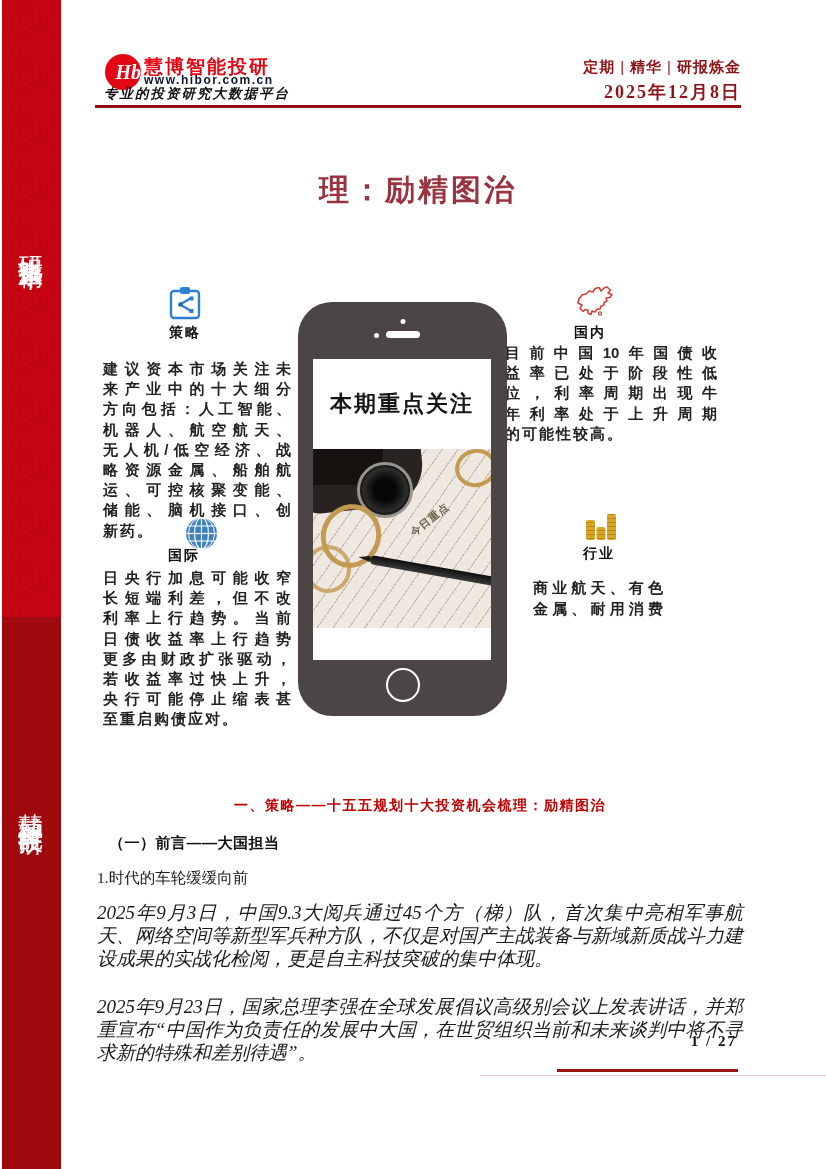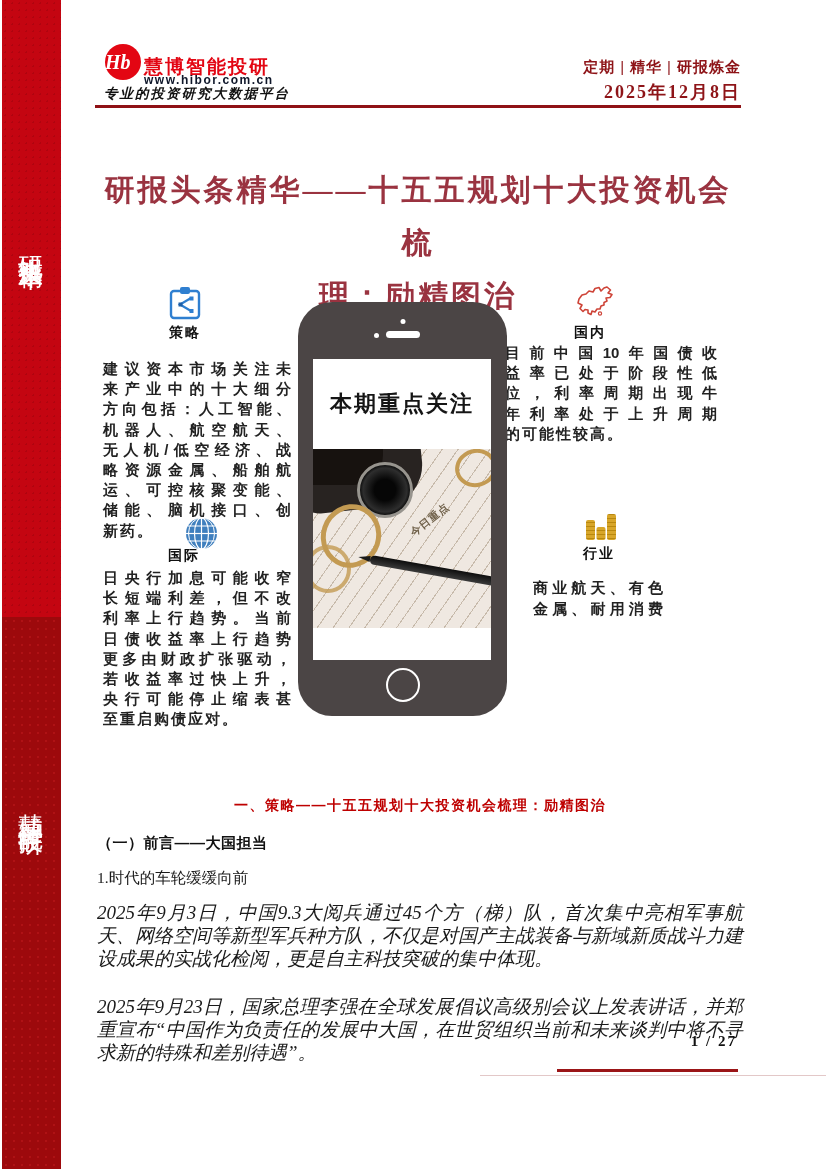--- a/index.html
+++ b/index.html
@@ -9,23 +9,23 @@
   .sidebar{position:absolute;left:2px;top:0;width:59px;height:1169px;}
   .sb-top{position:absolute;left:0;top:0;width:100%;height:617px;background:#C40511;
           background-image:radial-gradient(rgba(0,0,0,.10) 1px,transparent 1px);background-size:7px 7px;}
   .sb-bottom{position:absolute;left:0;top:617px;width:100%;height:552px;background:#9D090C;
           background-image:radial-gradient(rgba(255,60,60,.18) 1px,transparent 1px);background-size:8px 8px;}
   .sb-label{position:absolute;left:50%;transform:translateX(-50%);writing-mode:vertical-rl;
           text-orientation:upright;color:#fff;font-size:25px;letter-spacing:2px;font-weight:500;white-space:nowrap;}
   .sb-label.top{top:236px;}
   .sb-label.bottom{top:793px;letter-spacing:4px;}
   
-  .logo-circle{position:absolute;left:105px;top:44px;width:36px;height:36px;border-radius:50%;
+  .logo-circle{position:absolute;left:105px;top:54px;width:36px;height:36px;border-radius:50%;
           background:#E30613;color:#fff;font-family:"Liberation Serif",serif;font-style:italic;
-          font-weight:bold;font-size:20px;line-height:36px;text-align:left;}
+          font-weight:bold;font-size:20px;line-height:36px;text-align:right;}
   .brand{position:absolute;left:144px;top:54px;color:#E30613;font-weight:900;font-size:19px;letter-spacing:2px;}
   .brand-url{position:absolute;left:144px;top:73px;color:#0f172a;font-weight:bold;font-size:12px;letter-spacing:1.5px;}
   .slogan{position:absolute;left:104px;top:85px;color:#111;font-size:13.5px;letter-spacing:2px;
           font-family:"Liberation Serif",serif;font-style:italic;font-weight:bold;}
   .hdr-right{position:absolute;right:85px;top:58px;text-align:right;color:#8E1418;}
   .hdr-tags{font-size:15px;font-weight:bold;letter-spacing:1px;}
   .hdr-tags .sep{margin:0 5px;font-weight:normal;color:#8E1418;}
   .hdr-date{margin-top:3px;font-size:18px;font-weight:bold;font-family:"Liberation Serif",serif;letter-spacing:2px;}
   .hdr-rule{position:absolute;left:95px;top:105px;width:646px;height:3px;background:#8F1115;}
   
@@ -66,21 +66,21 @@
   .pen{position:absolute;left:56px;top:118px;width:138px;height:9px;border-radius:5px;
          background:linear-gradient(#0d0d0d,#3a3a3a);transform:rotate(10deg);}
   .pen:before{content:"";position:absolute;left:-12px;top:1px;border-top:3.5px solid transparent;
          border-bottom:3.5px solid transparent;border-right:12px solid #1a1a1a;}
   .strip{height:32px;background:#fff;}
   .home-btn{position:absolute;left:50%;bottom:14px;transform:translateX(-50%);width:30px;height:30px;
          border:2px solid #fff;border-radius:50%;}
   
   .article{position:absolute;left:97px;top:797px;width:646px;}
   .sec-heading{text-align:center;color:#BE0000;font-size:14px;font-weight:bold;letter-spacing:1.5px;margin:0 0 19px 0;}
-  .sub-heading{font-size:15px;font-weight:bold;color:#111;margin:0 0 15px 0;letter-spacing:.5px;}
+  .sub-heading{font-size:15px;font-weight:bold;color:#111;margin:0 0 15px 12px;letter-spacing:.5px;}
   .point-heading{font-family:"Liberation Serif",serif;font-size:15.5px;margin:0 0 12px 0;}
   .article p{font-family:"Liberation Serif",serif;font-size:19px;line-height:23.2px;
          text-align:justify;margin:0 0 24px 0;font-style:italic;}
   
   .page-num{position:absolute;right:89px;top:1033px;font-family:"Liberation Serif",serif;
          font-weight:bold;font-size:15px;letter-spacing:2px;color:#111;}
   .foot-rule{position:absolute;left:557px;top:1069px;width:181px;height:3px;background:#9B1517;}
   .foot-hairline{position:absolute;left:480px;top:1075px;width:346px;height:1px;background:#E3C8C8;}
 </style>
 </head>
@@ -101,21 +101,20 @@
   <div class="hdr-right">
     <div class="hdr-tags">
       <span>定期</span><span class="sep">|</span><span>精华</span><span class="sep">|</span><span>研报炼金</span>
     </div>
     <div class="hdr-date">2025年12月8日</div>
   </div>
   <div class="hdr-rule"></div>
 </header>
 
 <h1 class="doc-title" style="margin:0;">
-  <div>研报头条精华——十五五规划十大投资机会梳</div>
   <div>理：励精图治</div>
 </h1>
 
 <section>
 
   <svg class="ig-icon" style="left:168px;top:286px;" width="34" height="34" viewBox="0 0 34 34">
     <rect x="3" y="5" width="28" height="27" rx="3" fill="#fff" stroke="#2F7FD0" stroke-width="2.4"></rect>
     <rect x="12" y="1" width="10" height="7" rx="2" fill="#2F7FD0"></rect>
     <polyline points="23,12 12,18.5 23,25" fill="none" stroke="#2F7FD0" stroke-width="2.2"></polyline>
     <rect x="21.5" y="10.5" width="4" height="4" fill="#2F7FD0"></rect>

